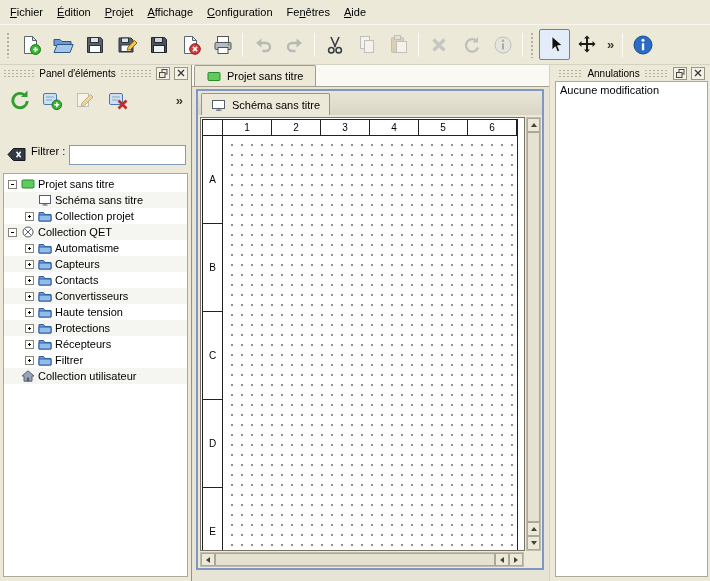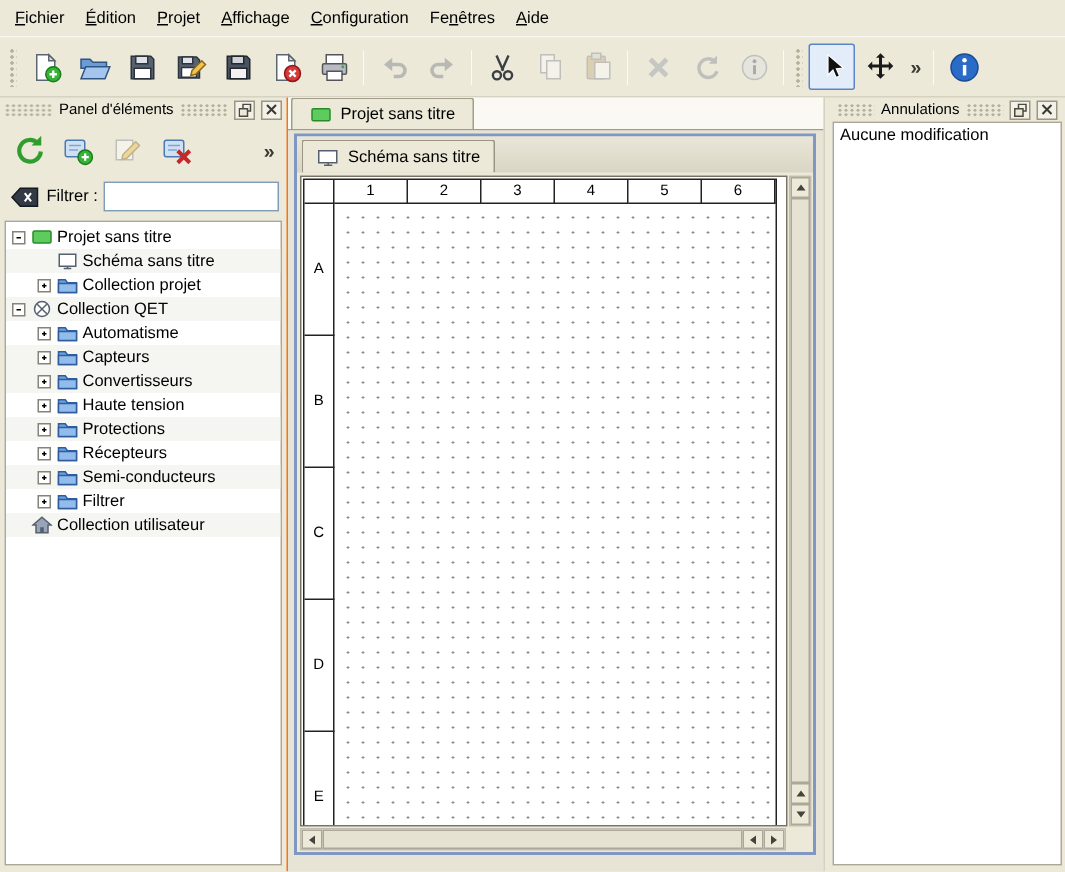--- a/index.html
+++ b/index.html
@@ -44,21 +44,21 @@
               border:1px solid #9a9683; background:#f4f2e8; flex:none; }
 
   
   .etools { height:36px; display:flex; align-items:center; gap:3px; padding:2px 4px 0 4px; }
   .ebtn { width:30px; height:30px; display:flex; align-items:center; justify-content:center;
           border:1px solid transparent; border-radius:2px; flex:none; }
   .ebtn.disabled { opacity:.45; }
   .etools .overflow { margin-left:auto; }
 
   
-  .filter-row { height:28px; display:flex; align-items:center; gap:4px; padding:2px 5px; }
+  .filter-row { height:28px; display:flex; gap:4px; padding:2px 5px;margin-top:26px; }
   .fclear { width:22px; height:18px; display:flex; align-items:center; justify-content:center; flex:none; }
   .filter-label { white-space:nowrap; }
   .filter-input { flex:1; height:20px; min-width:0; border:1px solid #7f9db9; background:#fff;
                   padding:0 3px; font:11px "Liberation Sans", sans-serif; }
 
   
   .tree { flex:1; margin:2px 3px 4px 3px; background:#fff; border:1px solid #aca899;
           overflow:hidden; padding-top:2px; }
   .trow { height:16px; display:flex; align-items:center; gap:3px; padding-left:4px; cursor:default; }
   .trow.alt { background:#f5f5f1; }
@@ -440,20 +440,30 @@
         <div class="trow lvl1 alt">
           <span class="expander plus"></span>
           <span class="ticon">
               <svg width="14" height="12" viewBox="0 0 14 12">
                 <path d="M1 2.5 h4.5 l1.5 2 h6 v6.5 h-12 z" fill="#6fa0dc" stroke="#2f5c9e"></path>
                 <path d="M1 5 h12 v6 h-12 z" fill="#92bceb" stroke="#2f5c9e"></path>
               </svg>
             </span>
           <span class="tlabel">Capteurs</span>
         </div>
+        <div class="trow lvl1">
+          <span class="expander plus"></span>
+          <span class="ticon">
+              <svg width="14" height="12" viewBox="0 0 14 12">
+                <path d="M1 2.5 h4.5 l1.5 2 h6 v6.5 h-12 z" fill="#6fa0dc" stroke="#2f5c9e"></path>
+                <path d="M1 5 h12 v6 h-12 z" fill="#92bceb" stroke="#2f5c9e"></path>
+              </svg>
+            </span>
+          <span class="tlabel">Contacts</span>
+        </div>
         <div class="trow lvl1 alt">
           <span class="expander plus"></span>
           <span class="ticon">
               <svg width="14" height="12" viewBox="0 0 14 12">
                 <path d="M1 2.5 h4.5 l1.5 2 h6 v6.5 h-12 z" fill="#6fa0dc" stroke="#2f5c9e"></path>
                 <path d="M1 5 h12 v6 h-12 z" fill="#92bceb" stroke="#2f5c9e"></path>
               </svg>
             </span>
           <span class="tlabel">Convertisseurs</span>
         </div>
@@ -479,30 +489,20 @@
         </div>
         <div class="trow lvl1">
           <span class="expander plus"></span>
           <span class="ticon">
               <svg width="14" height="12" viewBox="0 0 14 12">
                 <path d="M1 2.5 h4.5 l1.5 2 h6 v6.5 h-12 z" fill="#6fa0dc" stroke="#2f5c9e"></path>
                 <path d="M1 5 h12 v6 h-12 z" fill="#92bceb" stroke="#2f5c9e"></path>
               </svg>
             </span>
           <span class="tlabel">Récepteurs</span>
-        </div>
-        <div class="trow lvl1 alt">
-          <span class="expander plus"></span>
-          <span class="ticon">
-              <svg width="14" height="12" viewBox="0 0 14 12">
-                <path d="M1 2.5 h4.5 l1.5 2 h6 v6.5 h-12 z" fill="#6fa0dc" stroke="#2f5c9e"></path>
-                <path d="M1 5 h12 v6 h-12 z" fill="#92bceb" stroke="#2f5c9e"></path>
-              </svg>
-            </span>
-          <span class="tlabel">Semi-conducteurs</span>
         </div>
         <div class="trow lvl1">
           <span class="expander plus"></span>
           <span class="ticon">
               <svg width="14" height="12" viewBox="0 0 14 12">
                 <path d="M1 2.5 h4.5 l1.5 2 h6 v6.5 h-12 z" fill="#6fa0dc" stroke="#2f5c9e"></path>
                 <path d="M1 5 h12 v6 h-12 z" fill="#92bceb" stroke="#2f5c9e"></path>
               </svg>
             </span>
           <span class="tlabel">Filtrer</span>

